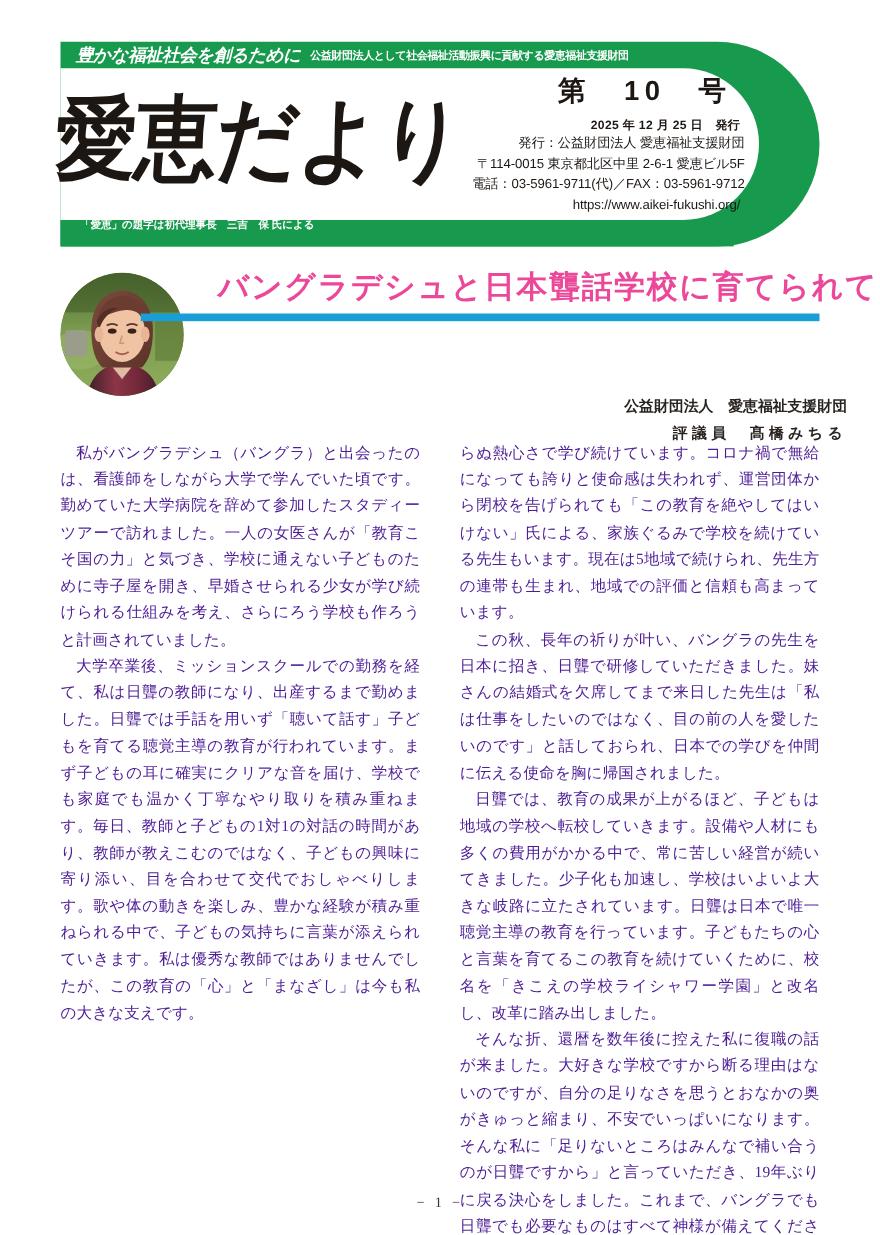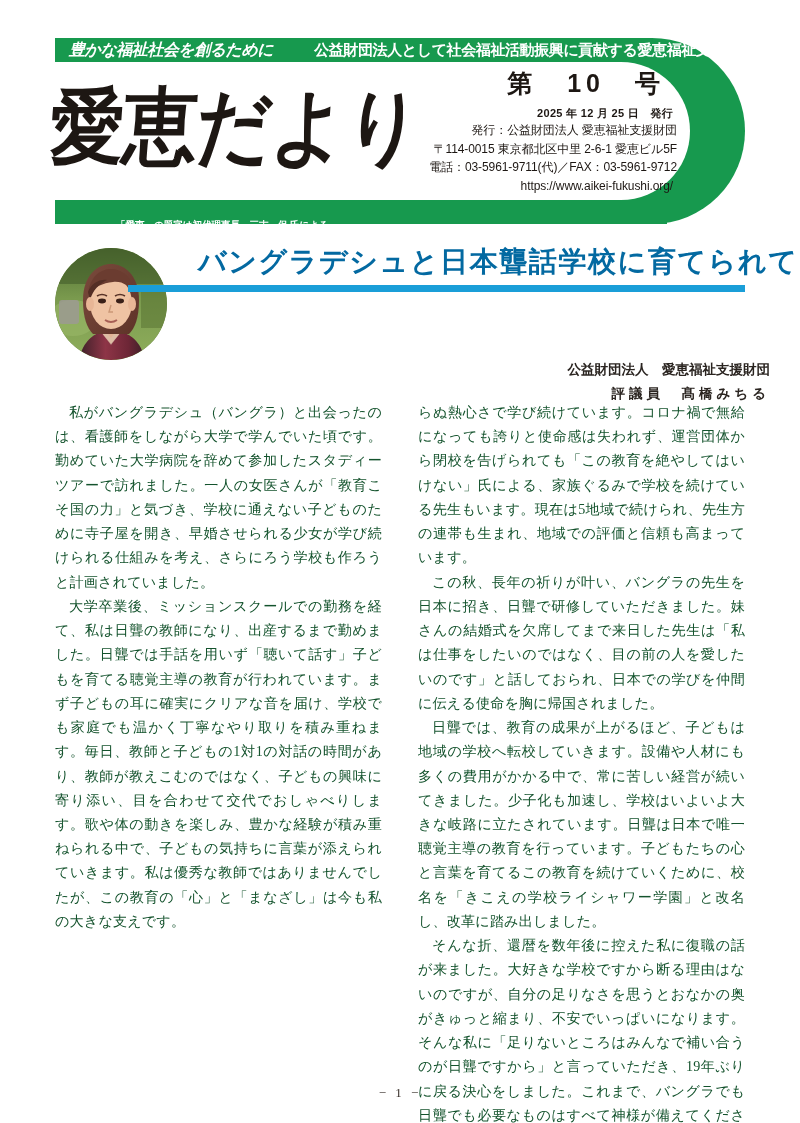--- a/index.html
+++ b/index.html
@@ -73,39 +73,37 @@
     font-family: Liberation Serif, serif;
     font-weight: bold;
     font-style: italic;
     font-size: 16px;
     letter-spacing: -0.5px;
   }
   .mh-tagline-sub {
     color: #ffffff;
     font-family: "Liberation Sans", sans-serif;
     font-weight: bold;
-    font-size: 15px;
+    font-size: 10px;
     letter-spacing: -0.4px;
-    margin-left: 32px;
   }
 
   .mh-credit {
     position: absolute;
     left: 18px;
-    top: 176px;
+    top: 155px;
     height: 22px;
     display: flex;
     align-items: center;
     color: #ffffff;
     font-family: "Liberation Sans", sans-serif;
     font-weight: bold;
     font-size: 9.5px;
     letter-spacing: 0px;
     white-space: nowrap;
-    margin-left: 43px;
   }
 
   .mh-logo {
     position: absolute;
     left: 8px;
     top: 30px;
     width: 345px;
     height: 120px;
     display: flex;
     align-items: center;
@@ -179,21 +177,21 @@
   .portrait svg { display: block; }
 
   .article-title {
     position: absolute;
     left: 143px;
     top: 0px;
     width: 547px;
     font-family: "Liberation Serif", "DejaVu Serif", serif;
     font-weight: bold;
     font-size: 28px;
-    color: #0369a1;
+    color: #ec4899;
     letter-spacing: 1.6px;
     white-space: nowrap;
     line-height: 1.45;
   }
   .title-rule {
     position: absolute;
     left: 128px;
     top: 285px;
     width: 617px;
     height: 7px;
@@ -222,21 +220,21 @@
     display: flex;
     gap: 36px;
   }
   .col {
     width: 327px;
   }
   .col p {
     font-family: "Liberation Serif", "DejaVu Serif", serif;
     font-size: 14.1px;
     line-height: 1.72;
-    color: #14532d;
+    color: #4c1d95;
     text-align: justify;
     text-justify: inter-character;
     text-indent: 1em;
     letter-spacing: 0.15px;
   }
   .col p.noindent { text-indent: 0; }
 
   
   .page-no {
     position: absolute;

